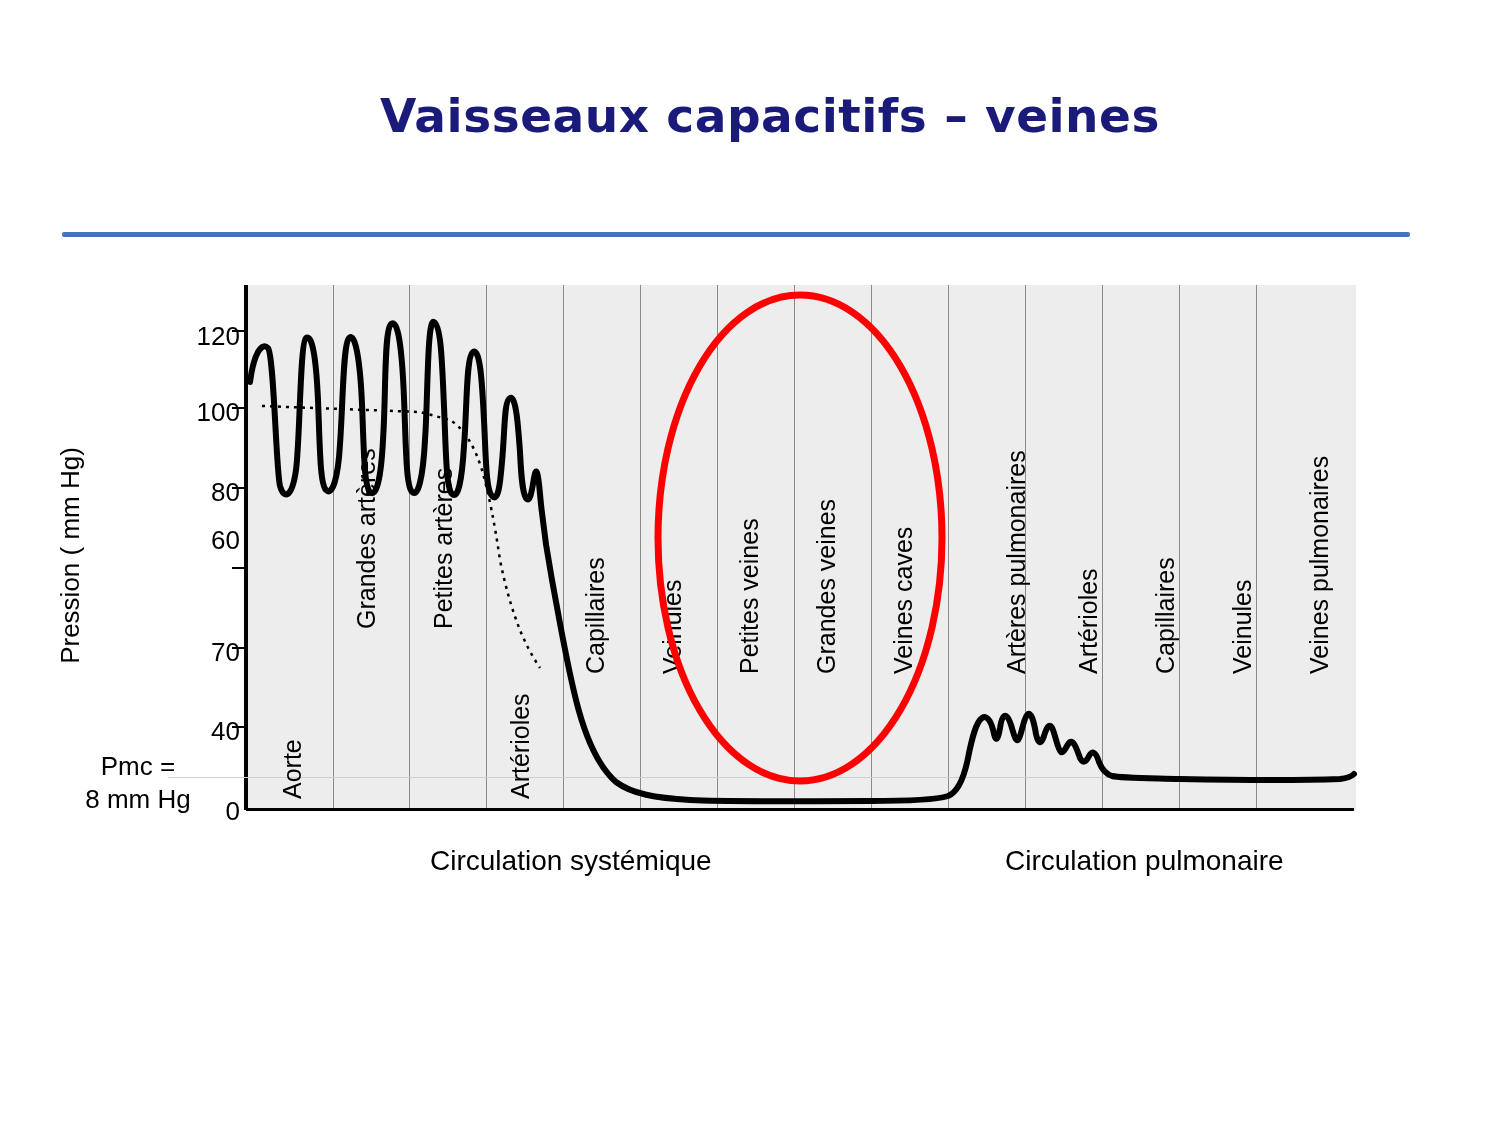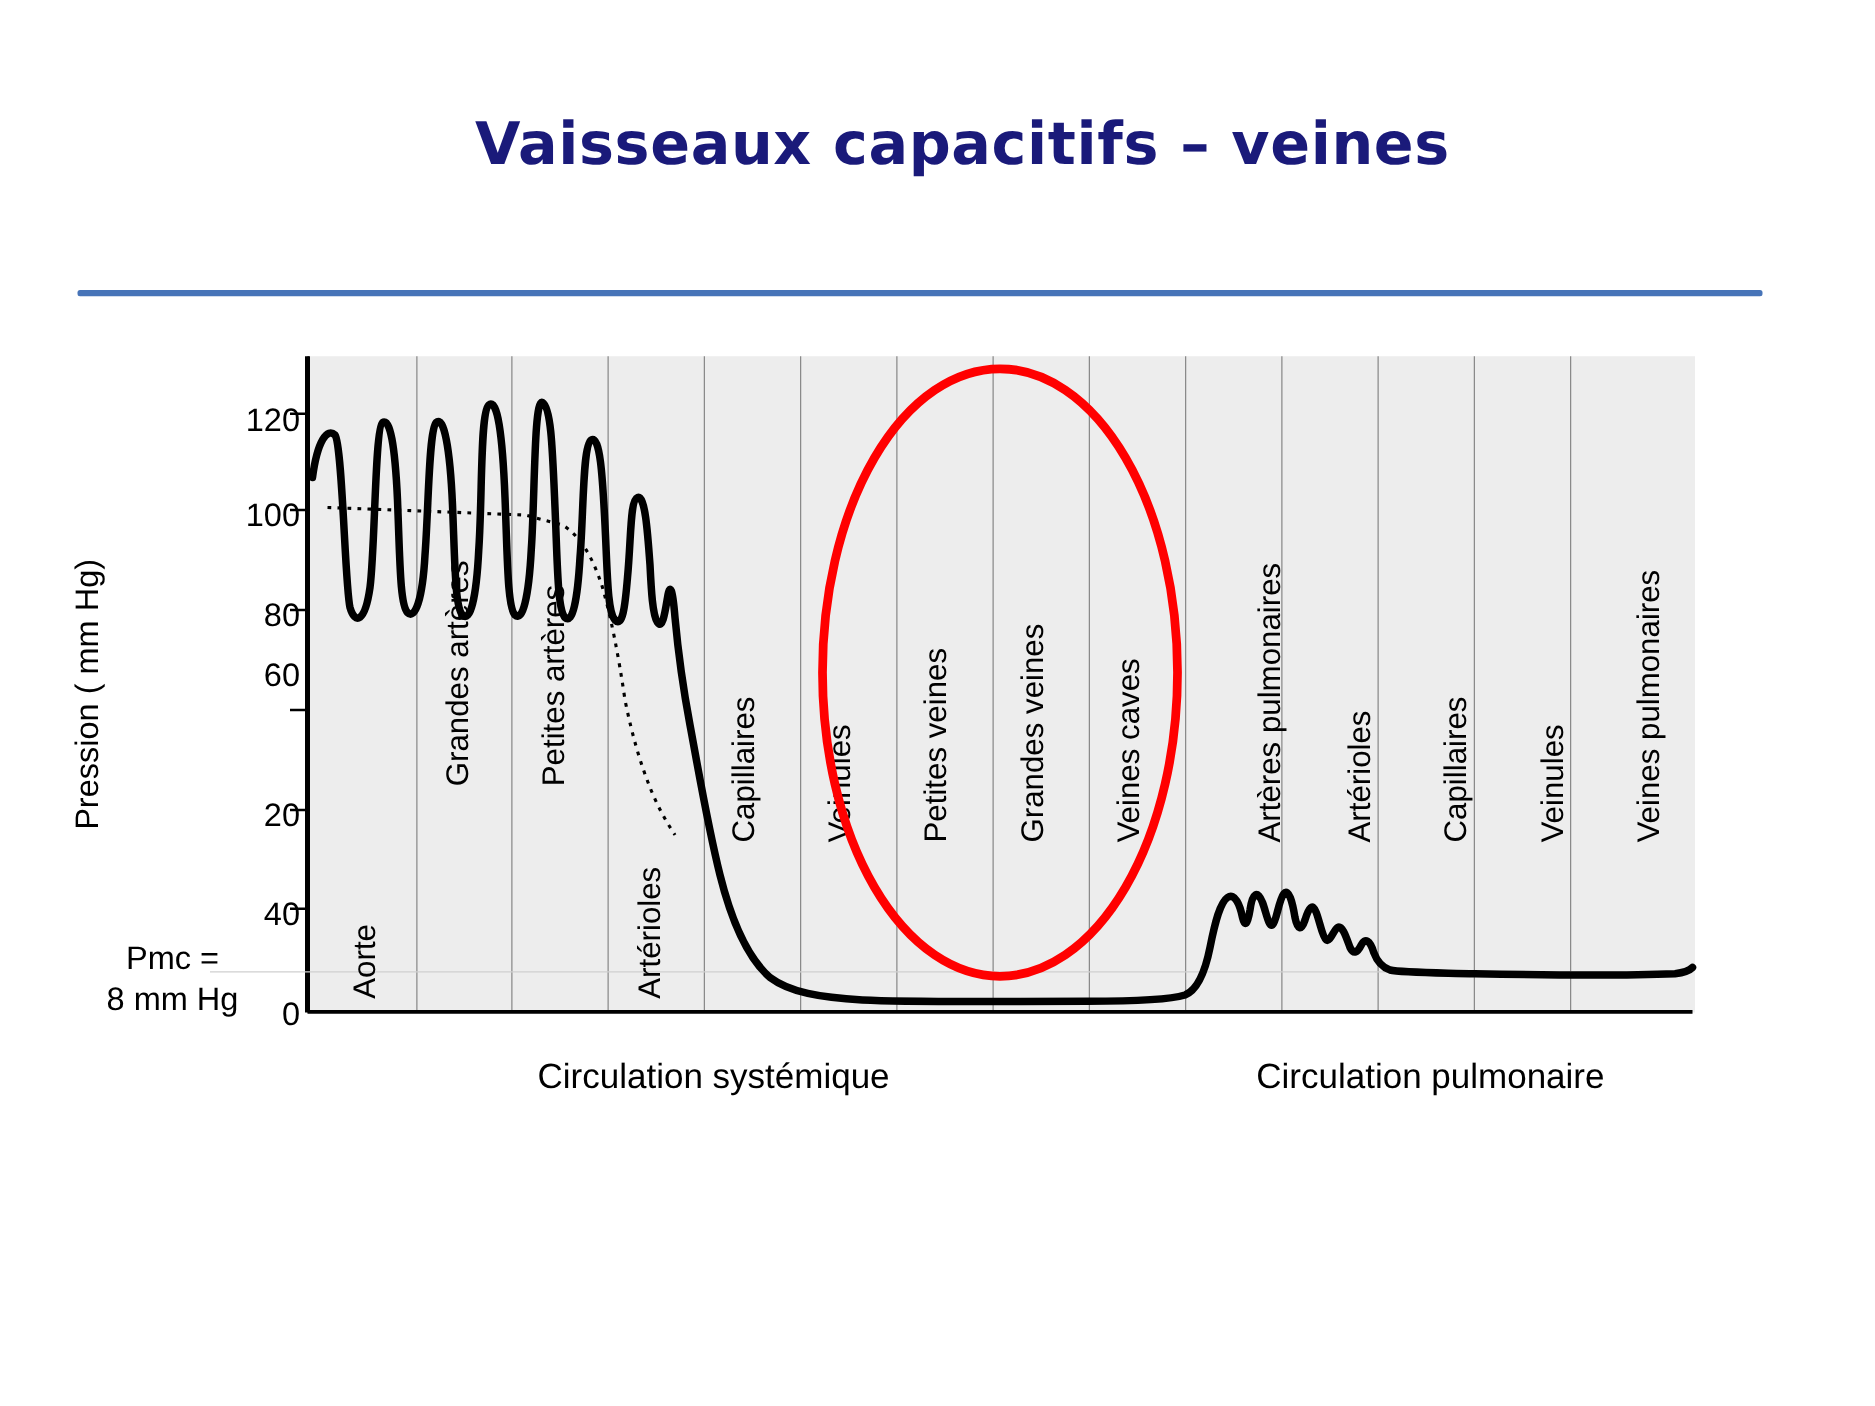--- a/index.html
+++ b/index.html
@@ -190,21 +190,21 @@
 <div class="y-axis-line"></div>
 <div class="axis-baseline"></div>
 
 <div id="pmc-line"></div>
 
 <div id="y-ticks">
   <div class="y-tick-label" style="top:336px">120</div>
   <div class="y-tick-label" style="top:412px">100</div>
   <div class="y-tick-label" style="top:492px">80</div>
   <div class="y-tick-label" style="top:540px">60</div>
-  <div class="y-tick-label" style="top:652px">20</div>
+  <div class="y-tick-label" style="top:652px">70</div>
   <div class="y-tick-label" style="top:731px">40</div>
   <div class="y-tick-label" style="top:811px">0</div>
 </div>
 
 <div class="y-tick-mark" style="top:330px"></div>
 <div class="y-tick-mark" style="top:407px"></div>
 <div class="y-tick-mark" style="top:487px"></div>
 <div class="y-tick-mark" style="top:567px"></div>
 <div class="y-tick-mark" style="top:647px"></div>
 <div class="y-tick-mark" style="top:726px"></div>

